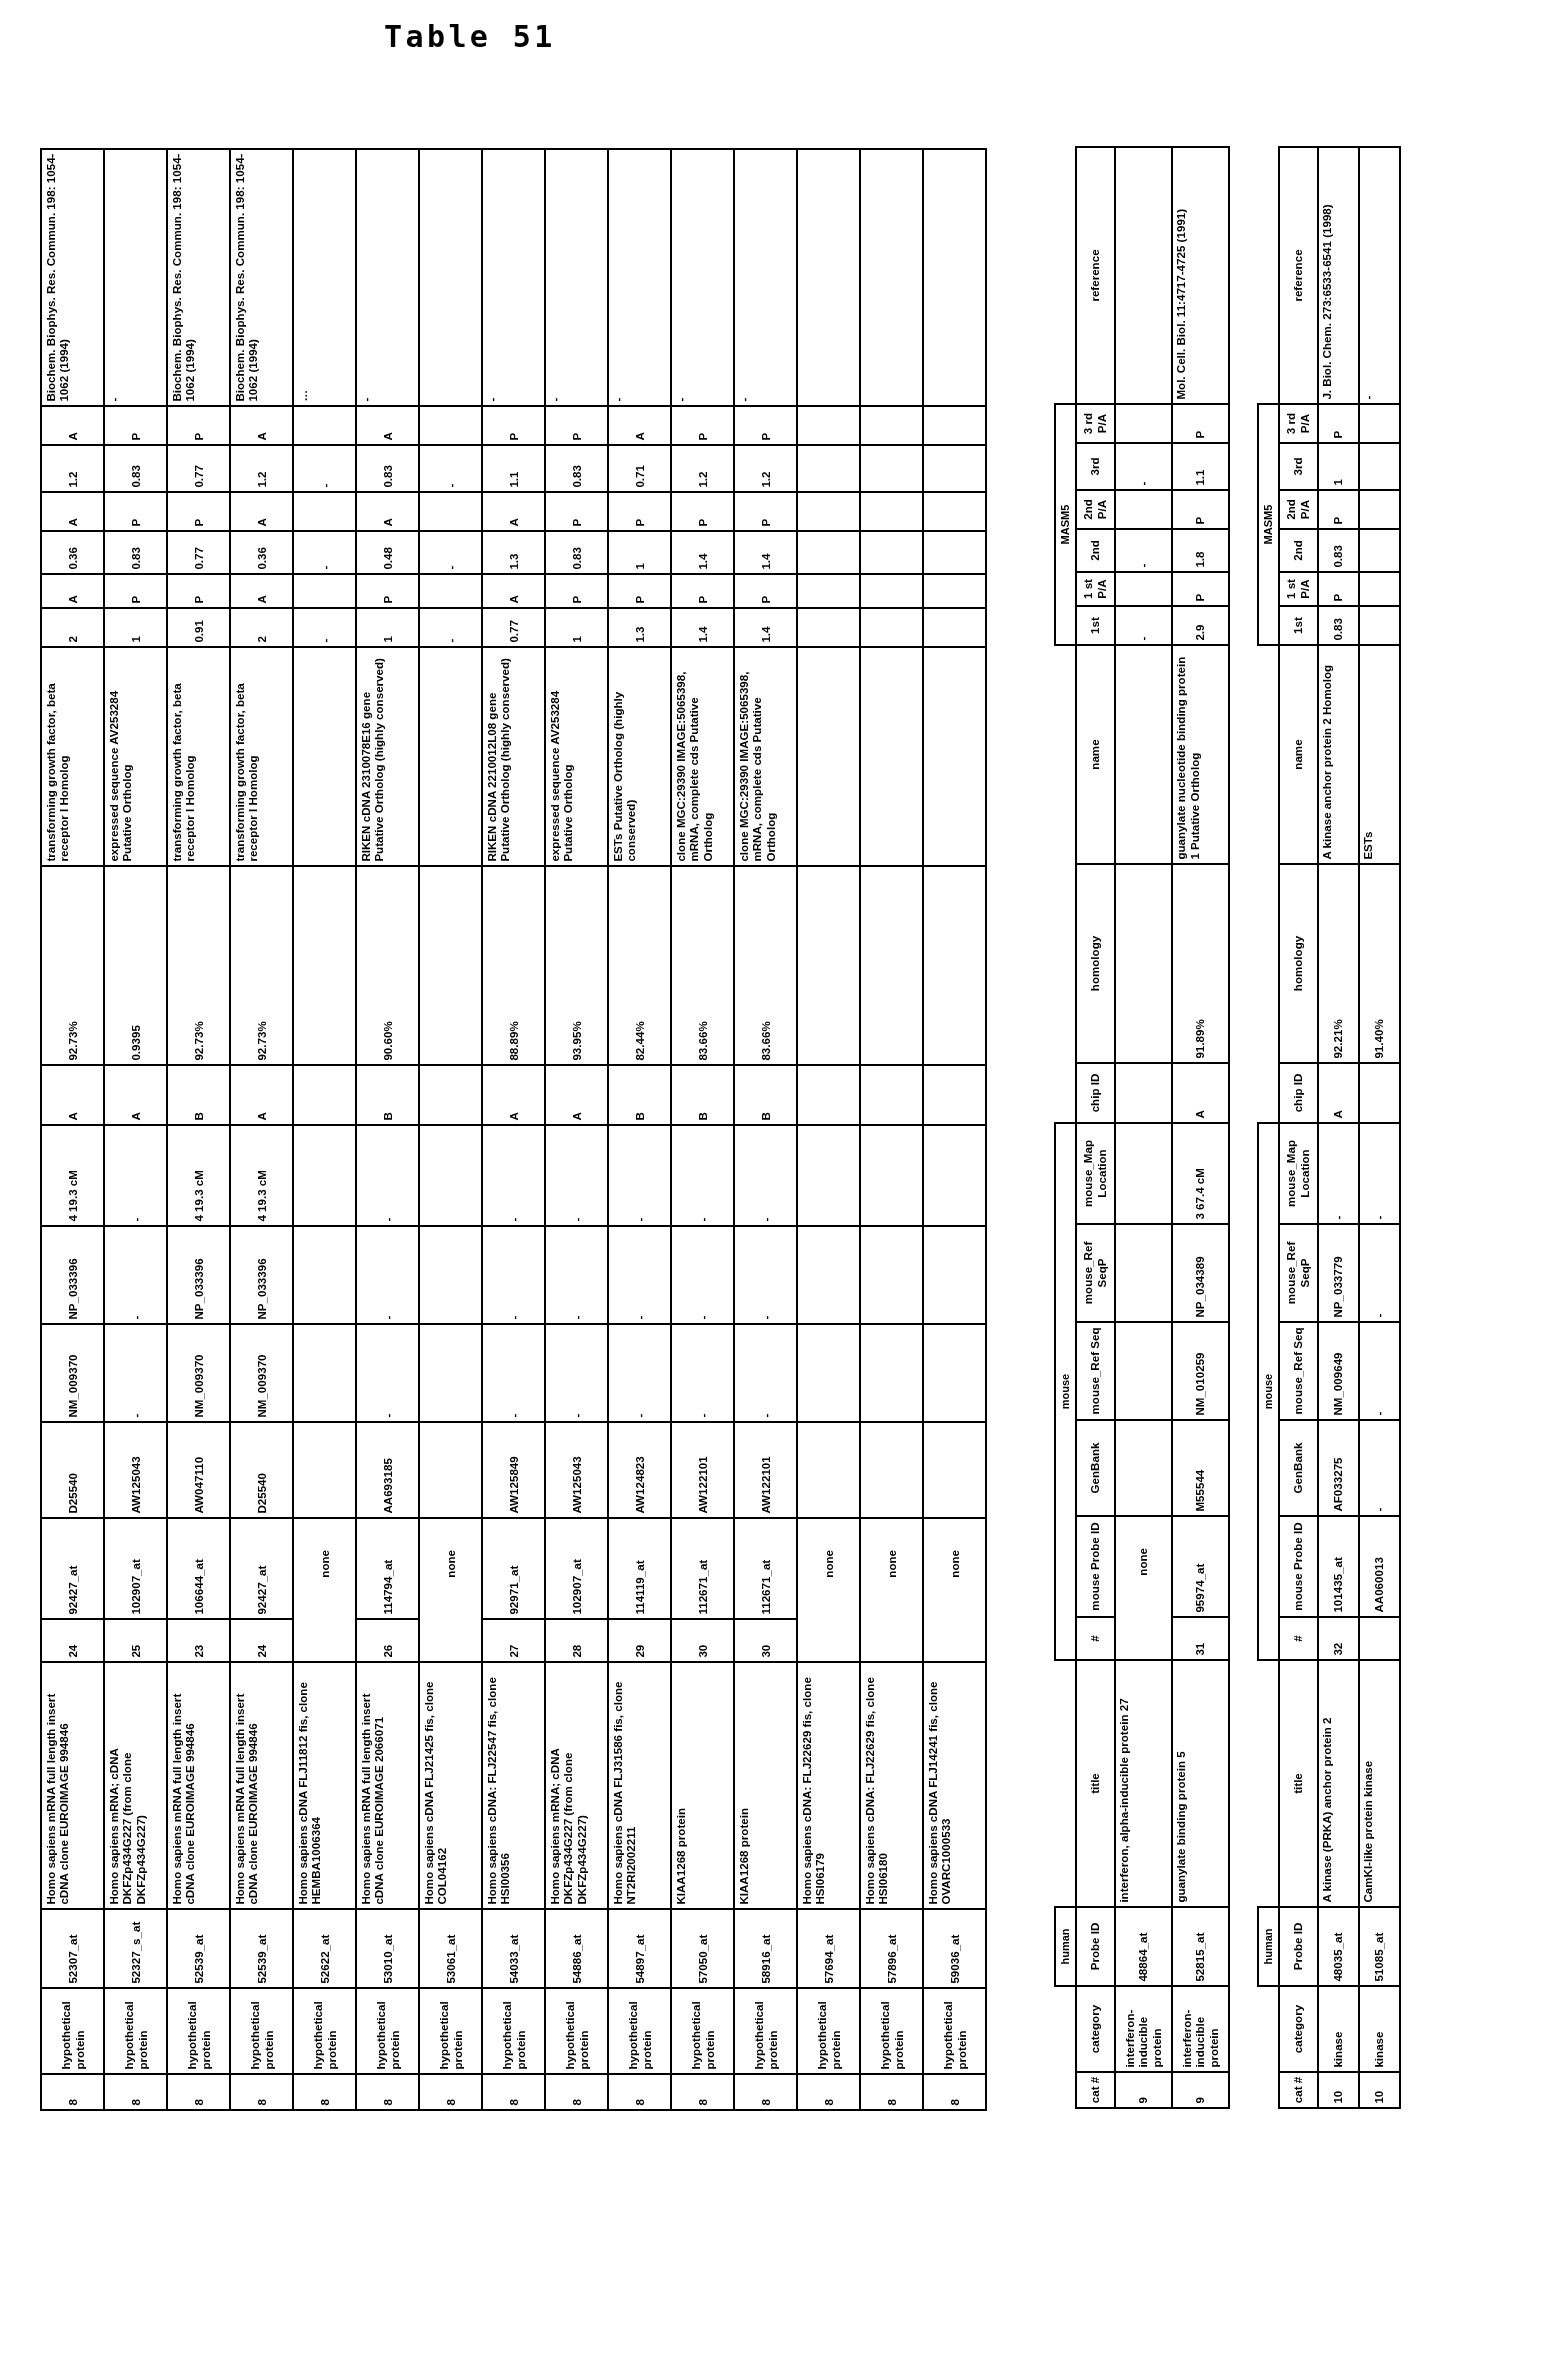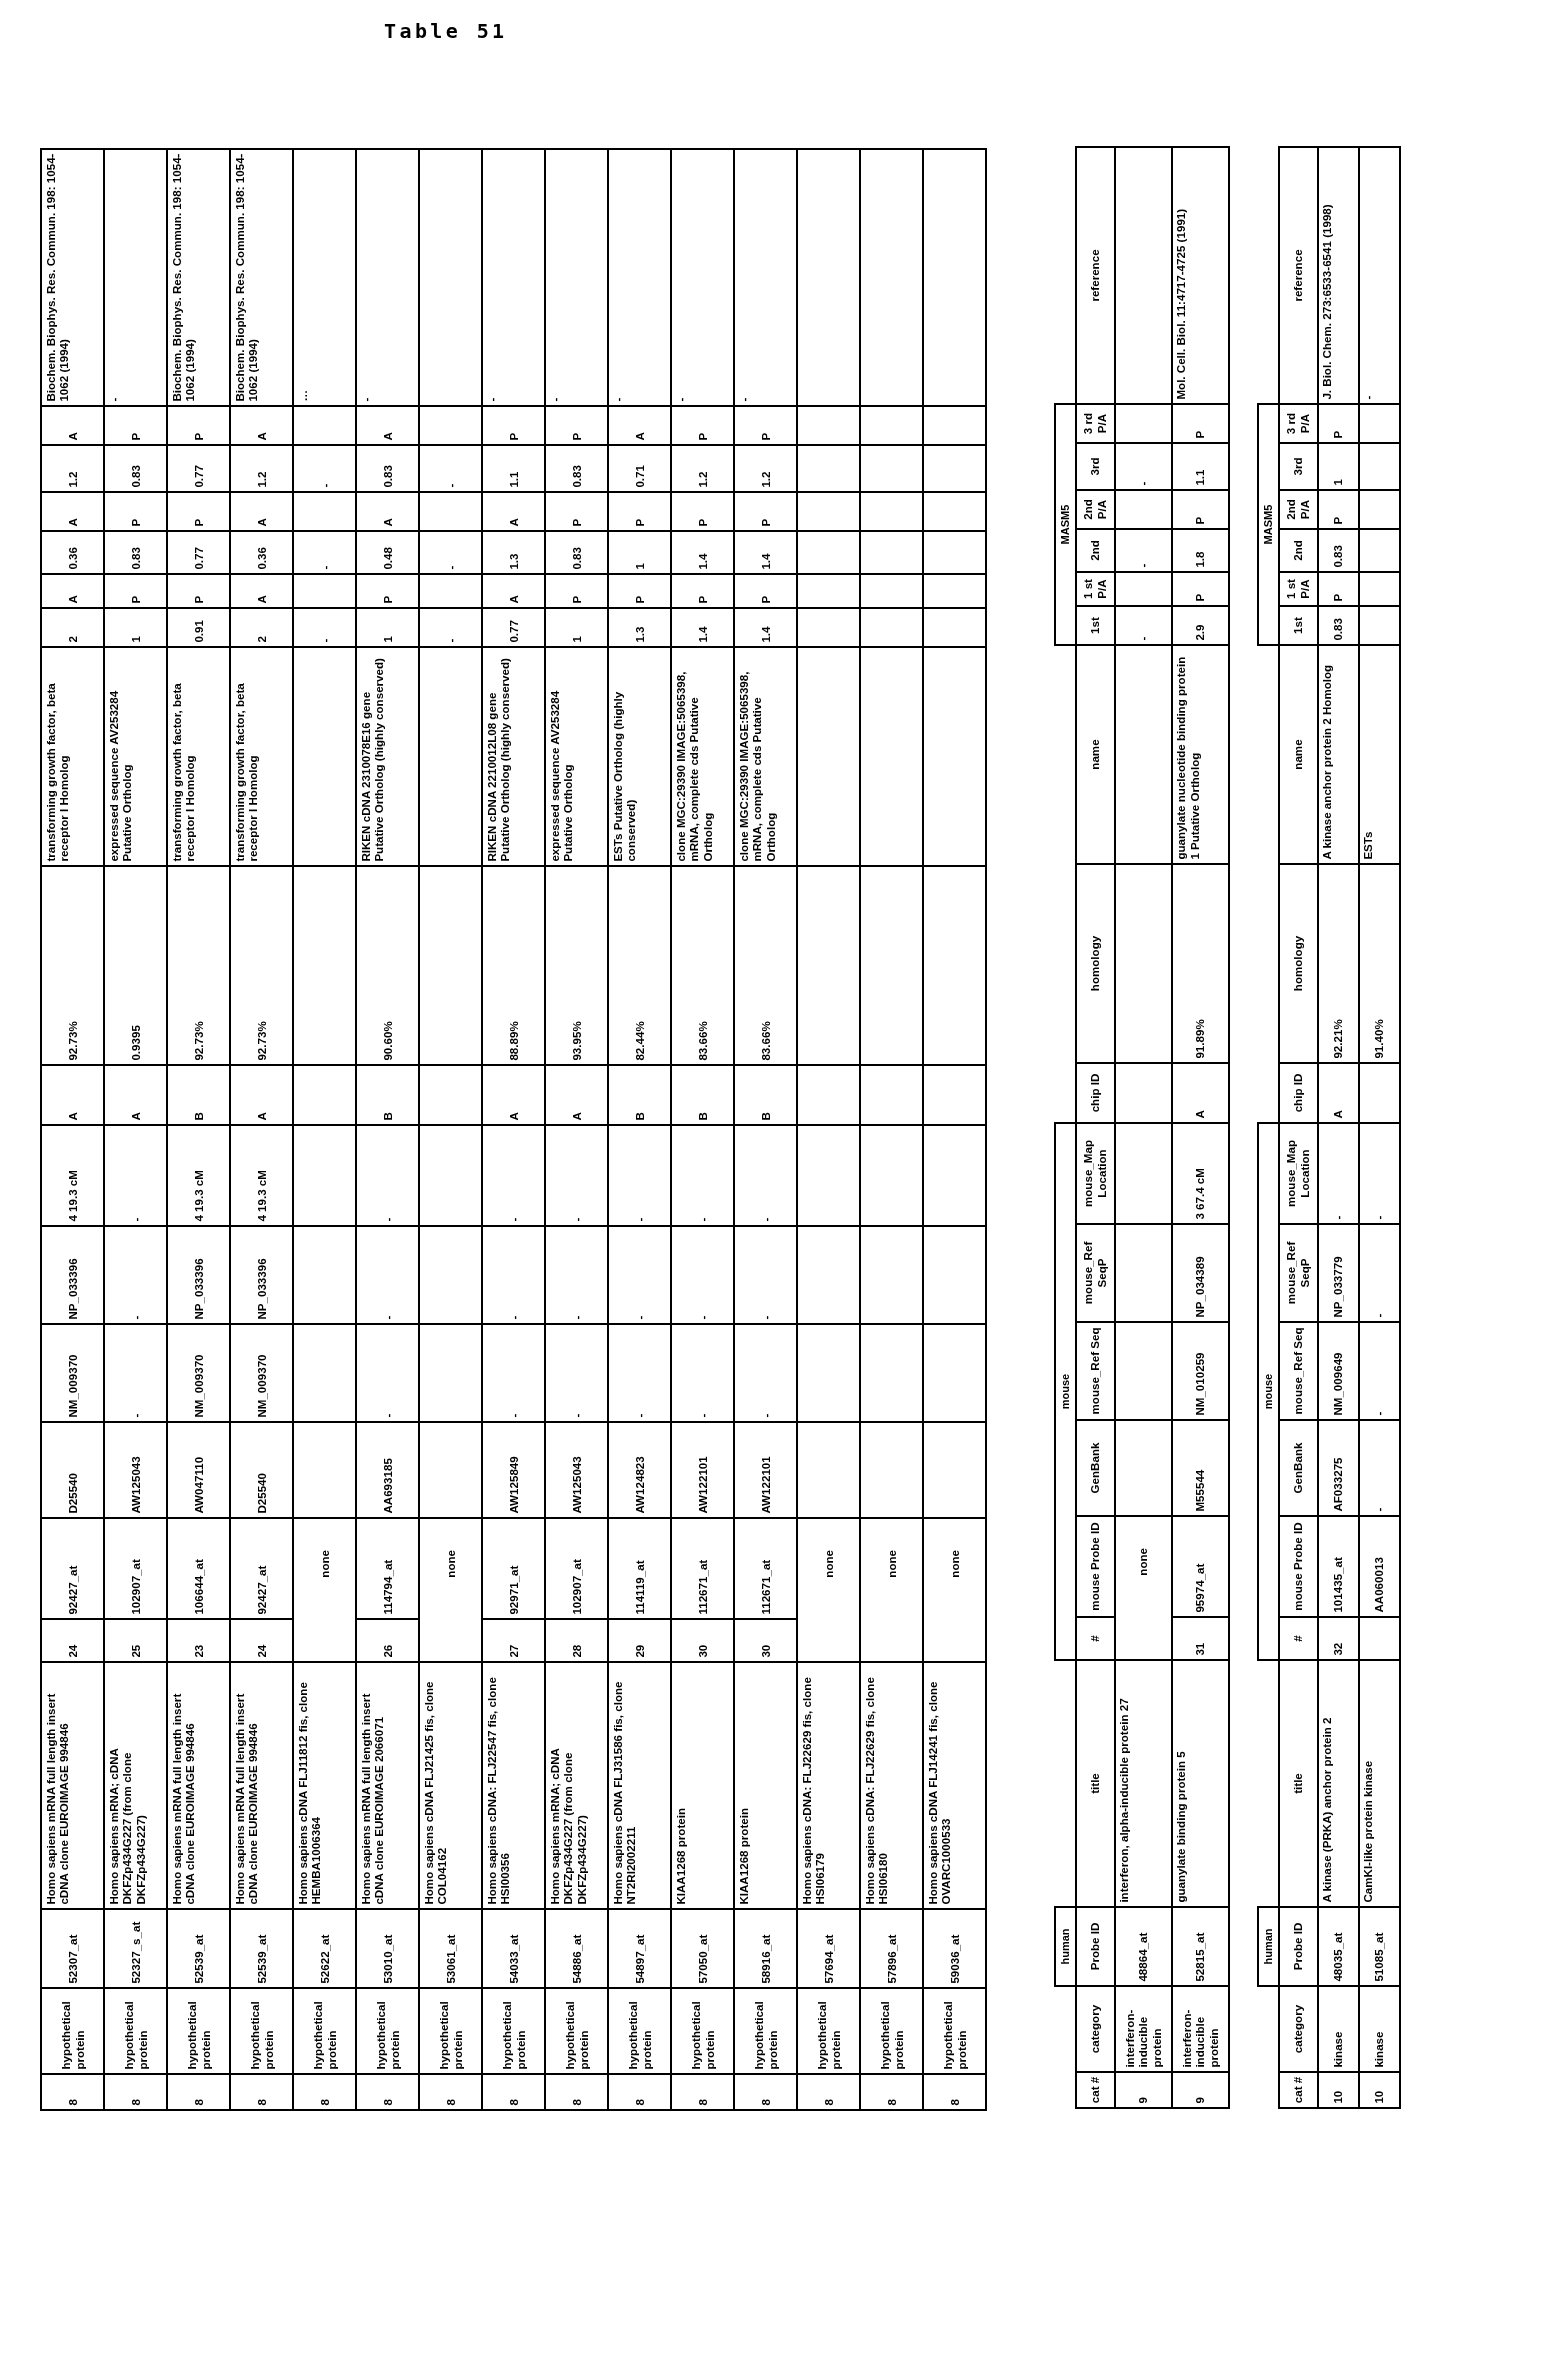--- a/index.html
+++ b/index.html
@@ -1,19 +1,19 @@
 <!DOCTYPE html>
 <html style="font-size:13.7px"><head>
 <meta charset="utf-8">
 <style>
   html,body{margin:0;padding:0;background:#ffffff;}
   body{width:1565px;height:2354px;position:relative;overflow:hidden;
        font-family:"Liberation Sans",sans-serif;color:#000;}
   .caption{position:absolute;left:384px;top:19px;
-           font-family:"DejaVu Sans Mono",monospace;font-size:20px;font-weight:bold;
+           font-family:"DejaVu Sans Mono",monospace;font-size:30px;font-weight:bold;
            letter-spacing:3.4px;white-space:nowrap;}
   
   .rot{position:absolute;left:0;top:0;width:2354px;height:1565px;
        transform-origin:0 0;transform:rotate(-90deg) translateX(-100%);}
   table{border-collapse:collapse;table-layout:fixed;position:absolute;background:#fff;}
   td{border:2.6px solid #000;font-size:11.6px;font-weight:bold;line-height:1.18;
      padding:1.7px 3.4px;overflow:hidden;word-wrap:break-word;}
   td.tl{vertical-align:top;text-align:left;}
   td.ml{vertical-align:middle;text-align:left;}
   td.hd{vertical-align:middle;text-align:center;padding:0.9px 1.7px;}

